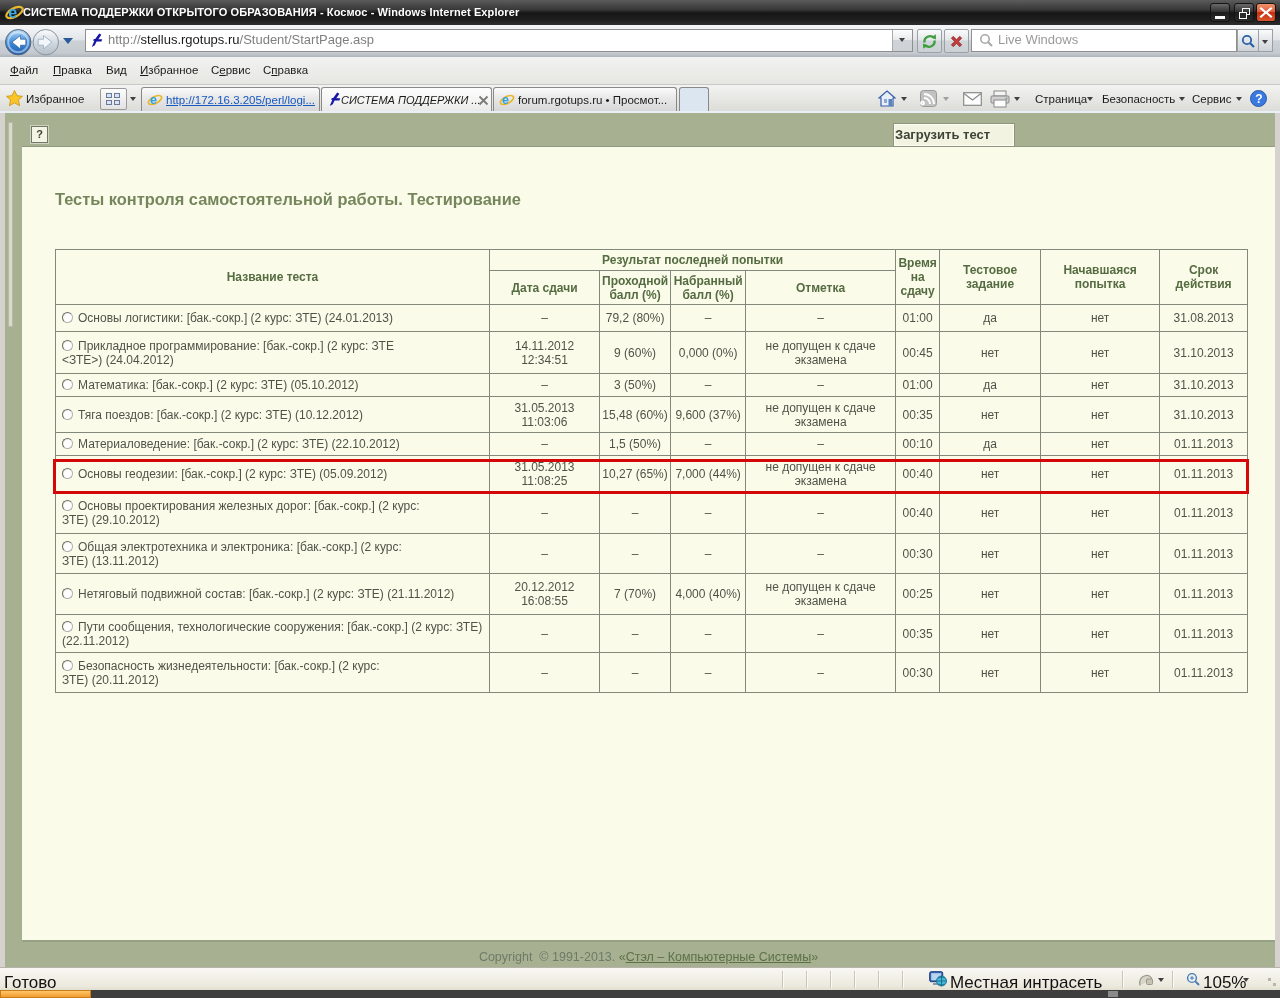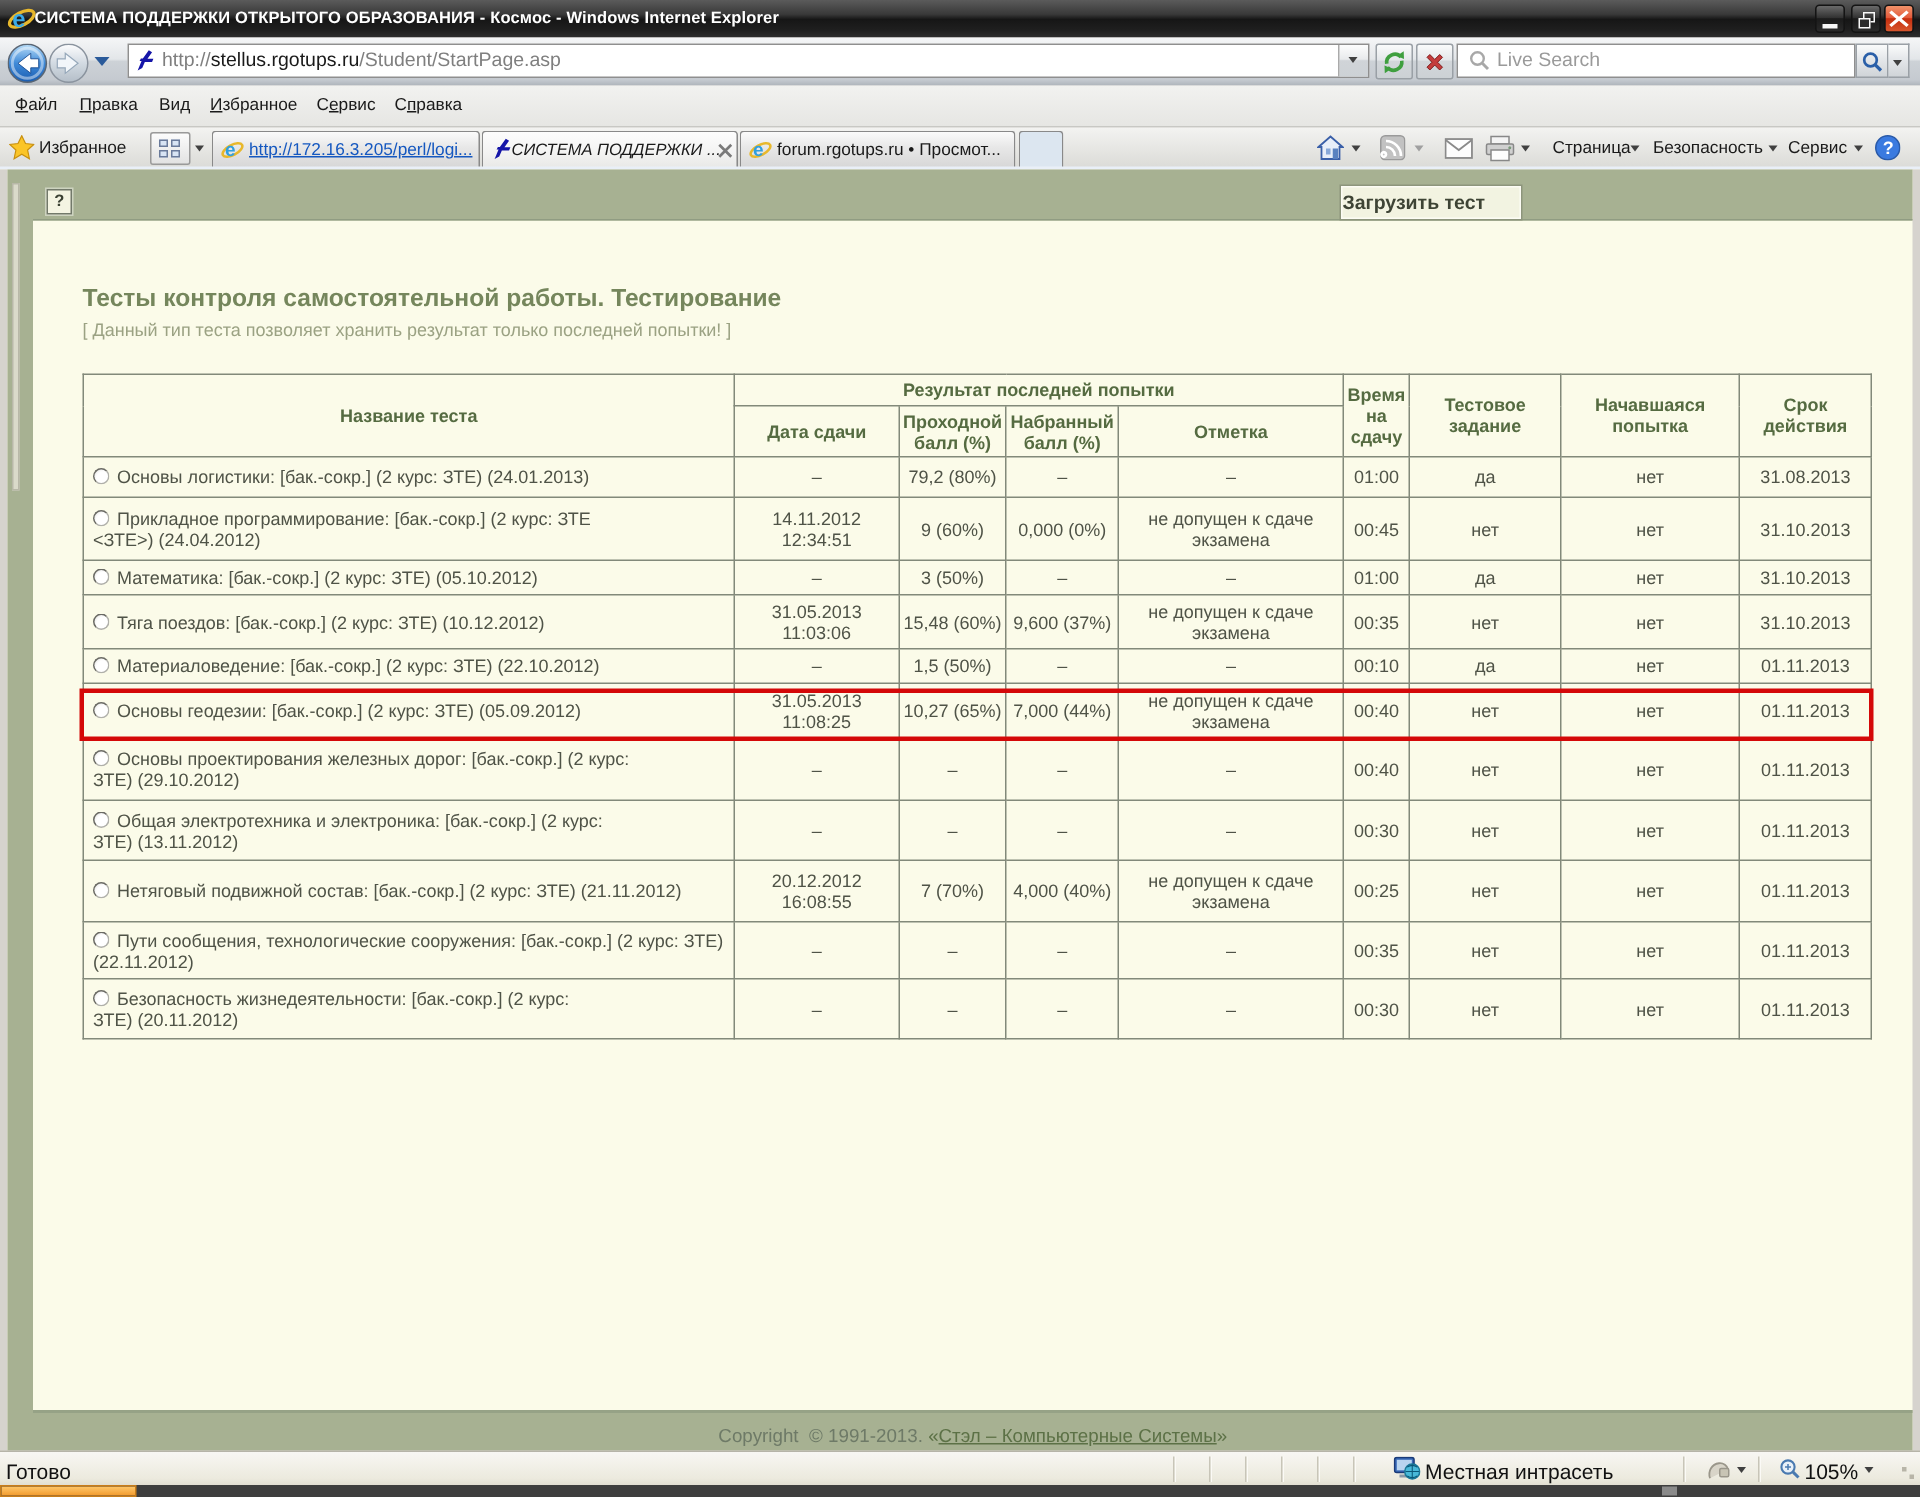--- a/index.html
+++ b/index.html
@@ -59,21 +59,21 @@
 #ttbl { position:absolute; left:55px; top:136px; border-collapse:collapse; table-layout:fixed; }
 #ttbl td, #ttbl th { border:1px solid #82897a; font-size:12px; color:#4f5347; text-align:center; vertical-align:middle; padding:0 2px; overflow:hidden; }
 #ttbl th { font-weight:bold; color:#556b41; }
 #ttbl td.name { text-align:left; padding-left:6px; }
 .radio { display:inline-block; width:11px; height:11px; border-radius:50%; background:radial-gradient(circle at 65% 65%, #ffffff 55%, #d8d8d4 100%); border:1px solid #7a7a74; border-color:#6a6a64 #b0b0aa #b0b0aa #6a6a64; margin-right:5px; vertical-align:-1px; }
 #redbox { left:53px; top:346px; width:1196px; height:35px; border:3px solid #d40808; }
 
 
 #footer { left:22px; top:827px; width:1253px; height:27px; border-top:2px solid #96a286; background:#a7b192; font-size:12.5px; color:#6e7a67; text-align:center; line-height:31px; }
 .sep { position:absolute; top:3px; width:1px; height:17px; background:#c8c5b8; box-shadow:1px 0 0 #fbfaf6; }
-#statusbar { left:0; top:967px; width:1280px; height:23px; background:linear-gradient(#f8f7f3,#eceade 80%,#e2dfd2); border-top:1px solid #b6b4a8; font-size:14px; color:#111; }
+#statusbar { left:0; top:967px; width:1280px; height:23px; background:linear-gradient(#f8f7f3,#eceade 80%,#e2dfd2); border-top:1px solid #b6b4a8; font-size:17px; color:#111; }
 #bottombar { left:0; top:990px; width:1280px; height:8px; background:#3e3e3e; }
 #orangeblk { left:0; top:990px; width:91px; height:8px; background:linear-gradient(#ffc76a,#f29b2e); border:1px solid #c87d1a; }
 </style></head>
 <body>
 <div id="screen">
   <div id="titlebar" class="abs"></div>
   <svg class="abs" style="left:5px;top:3px" width="19" height="19" viewBox="0 0 19 19">
     <ellipse cx="9.5" cy="9.5" rx="9" ry="4.2" fill="none" stroke="#e8b82c" stroke-width="2.2" transform="rotate(-28 9.5 9.5)"></ellipse>
     <text x="3.2" y="15" font-size="16" font-weight="bold" fill="#3babe8" font-family="Liberation Sans">e</text>
   </svg>
@@ -131,21 +131,21 @@
   <div class="navbtn abs" style="left:944px;width:25px">
     <svg style="position:absolute;left:4px;top:4px" width="15" height="15" viewBox="0 0 16 16">
         <path d="M2.5 4.5 L4.5 2.5 L8 6 L11.5 2.5 L13.5 4.5 L10 8 L13.5 11.5 L11.5 13.5 L8 10 L4.5 13.5 L2.5 11.5 L6 8 Z" fill="#c43c3c" stroke="#7c1a1a" stroke-width="0.7"></path>
       </svg>
   </div>
   <div id="searchfield" class="abs"></div>
   <svg class="abs" style="left:979px;top:33px" width="15" height="15" viewBox="0 0 15 15">
       <circle cx="6" cy="6" r="4.2" fill="none" stroke="#a8a8a8" stroke-width="1.6"></circle>
       <line x1="9.2" y1="9.2" x2="13" y2="13" stroke="#a8a8a8" stroke-width="2"></line>
     </svg>
-  <div id="livesearch" class="abs">Live Search</div>
+  <div id="livesearch" class="abs">Live Windows</div>
   <div id="searchgo" class="abs">
       <svg style="position:absolute;left:3px;top:4px" width="15" height="15" viewBox="0 0 15 15">
         <circle cx="6" cy="6" r="4.2" fill="none" stroke="#2a5fa8" stroke-width="1.8"></circle>
         <line x1="9.2" y1="9.2" x2="13" y2="13" stroke="#2a5fa8" stroke-width="2.2"></line>
       </svg>
     </div>
   <div id="searchdrop" class="abs">
       <div class="drop" style="left:3px;top:10px"></div>
     </div>
 
@@ -231,21 +231,20 @@
 
   <div id="content" class="abs">
     <div id="brd-l" class="abs"></div>
     <div id="brd-r" class="abs"></div>
     <div id="leftstrip" class="abs"></div>
     <div id="splitter" class="abs"></div>
     <div id="oliveband" class="abs"></div>
     <div id="qbtn" class="abs">?</div>
     <div id="btn1" class="obtn">Загрузить тест</div>
     <div id="pagetitle" class="abs">Тесты контроля самостоятельной работы. Тестирование</div>
-    <div id="pagesub" class="abs">[ Данный тип теста позволяет хранить результат только последней попытки! ]</div>
 
     <table id="ttbl">
       <colgroup>
           <col style="width:434px">
           <col style="width:110px">
           <col style="width:71px">
           <col style="width:75px">
           <col style="width:150px">
           <col style="width:44px">
           <col style="width:101px">

